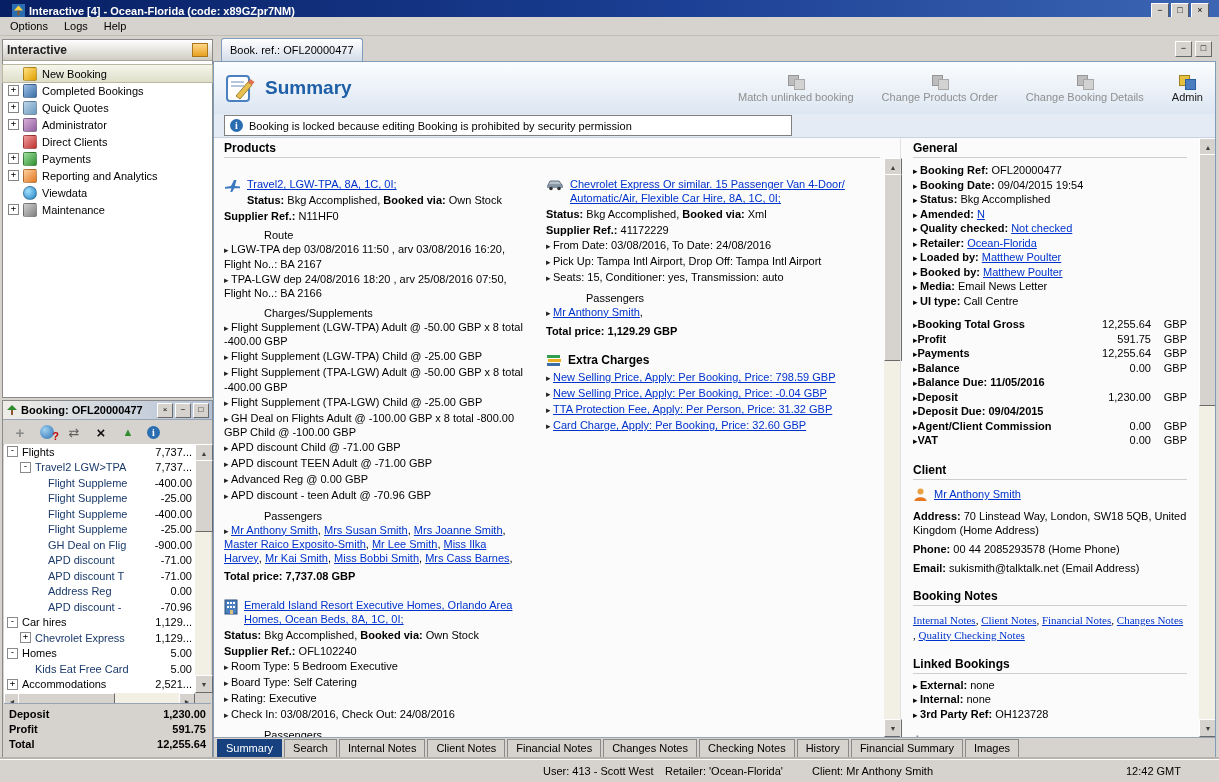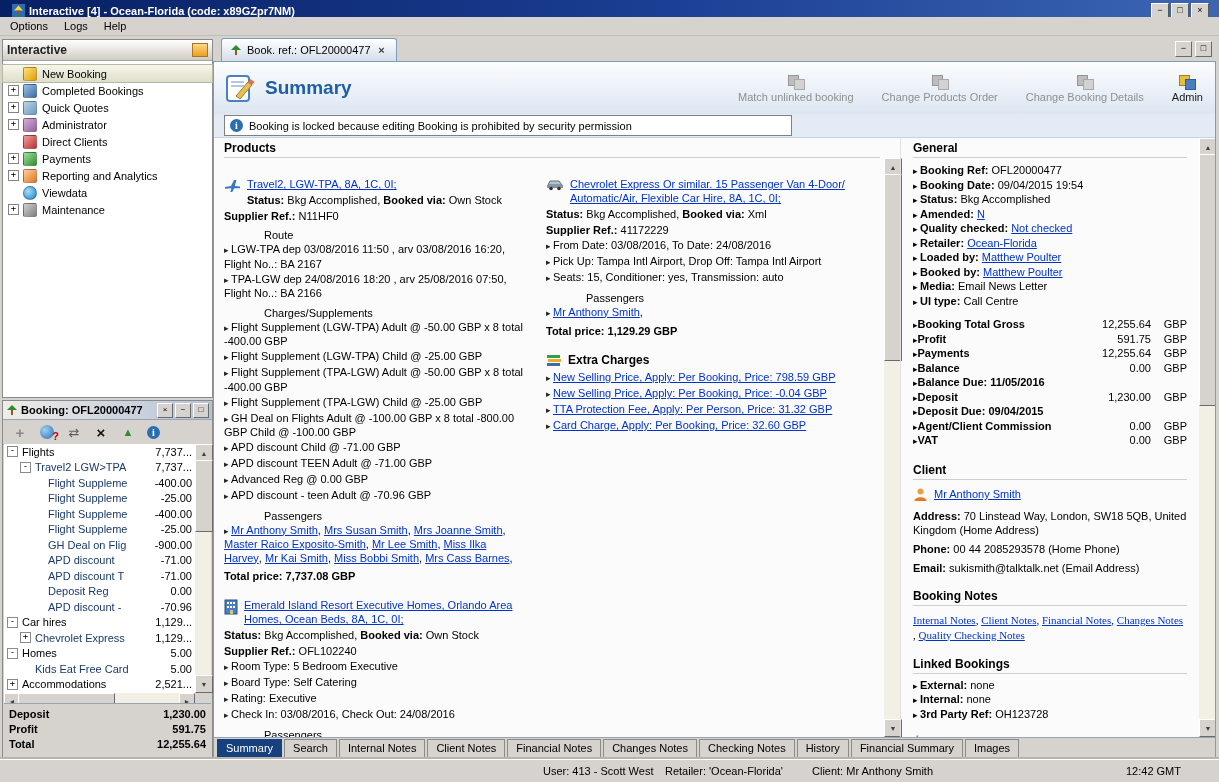--- a/index.html
+++ b/index.html
@@ -82,21 +82,21 @@
   .vs .up{top:0;} .vs .dn{bottom:0;}
   .hs .sbtn{top:0;height:14px;width:14px;}
   .hs .lf{left:0;} .hs .rt{right:0;}
   .sthumb{position:absolute;background:#d6d3ce;border:1px solid;border-color:#fff #6a6a6a #6a6a6a #fff;}
   .vs .sthumb{left:0;width:16px;}
   .hs .sthumb{top:0;height:14px;}
 
   
   .main{position:absolute;left:213px;top:0;right:3px;bottom:0;}
   .tabstrip{position:absolute;top:3px;left:0;right:0;height:23px;}
-  .tab{position:absolute;left:8px;bottom:0;height:22px;display:flex;align-items:center;gap:5px;padding:0 8px;background:linear-gradient(180deg,#ffffff,#d4dde9);border:1px solid #7f9db9;border-bottom:none;border-radius:3px 3px 0 0;}
+  .tab{position:absolute;left:8px;bottom:0;height:22px;display:flex;align-items:center;gap:5px;padding:0 8px;background:linear-gradient(180deg,#ffffff,#d4dde9);border:1px solid #7f9db9;border-bottom:none;border-radius:3px 3px 0 0;flex-direction:column;}
   .tab-close{color:#404040;font-weight:bold;font-size:11px;width:12px;text-align:center;}
   .mdi-btns{position:absolute;right:4px;bottom:4px;display:flex;gap:3px;}
   .mdibtn{width:15px;height:14px;background:#d6d3ce;border:1px solid;border-color:#fff #6a6a6a #6a6a6a #fff;font-size:9px;line-height:12px;text-align:center;}
   .doc{position:absolute;top:26px;left:0;right:0;bottom:0;border:1px solid #7f9db9;background:#e4ebf4;display:flex;flex-direction:column;}
   .doc-header{height:46px;flex:none;display:flex;align-items:center;padding:3px 12px 3px 10px;background:linear-gradient(180deg,#fcfdfe,#dce6f2);}
   .sum-ico{flex:none;margin-right:9px;}
   .sum-title{font-size:19px;font-weight:bold;color:#1f5fa8;}
   .hdr-tools{margin-left:auto;display:flex;align-items:center;gap:28px;}
   .tool{text-align:right;color:#8f8f8f;white-space:nowrap;}
   .tool.enabled{color:#1a1a1a;}
@@ -322,21 +322,21 @@
           </div>
 
           <div class="trow lvl-2">
             <span class="texp" style="visibility: hidden;"><span></span></span>
             <span class="tlabel">APD discount T</span>
             <span class="tamt">-71.00</span>
           </div>
 
           <div class="trow lvl-2">
             <span class="texp" style="visibility: hidden;"><span></span></span>
-            <span class="tlabel">Deposit Reg</span>
+            <span class="tlabel">Address Reg</span>
             <span class="tamt">0.00</span>
           </div>
 
           <div class="trow lvl-2">
             <span class="texp" style="visibility: hidden;"><span></span></span>
             <span class="tlabel">APD discount -</span>
             <span class="tamt">-70.96</span>
           </div>
 
           <div class="trow lvl-0">

